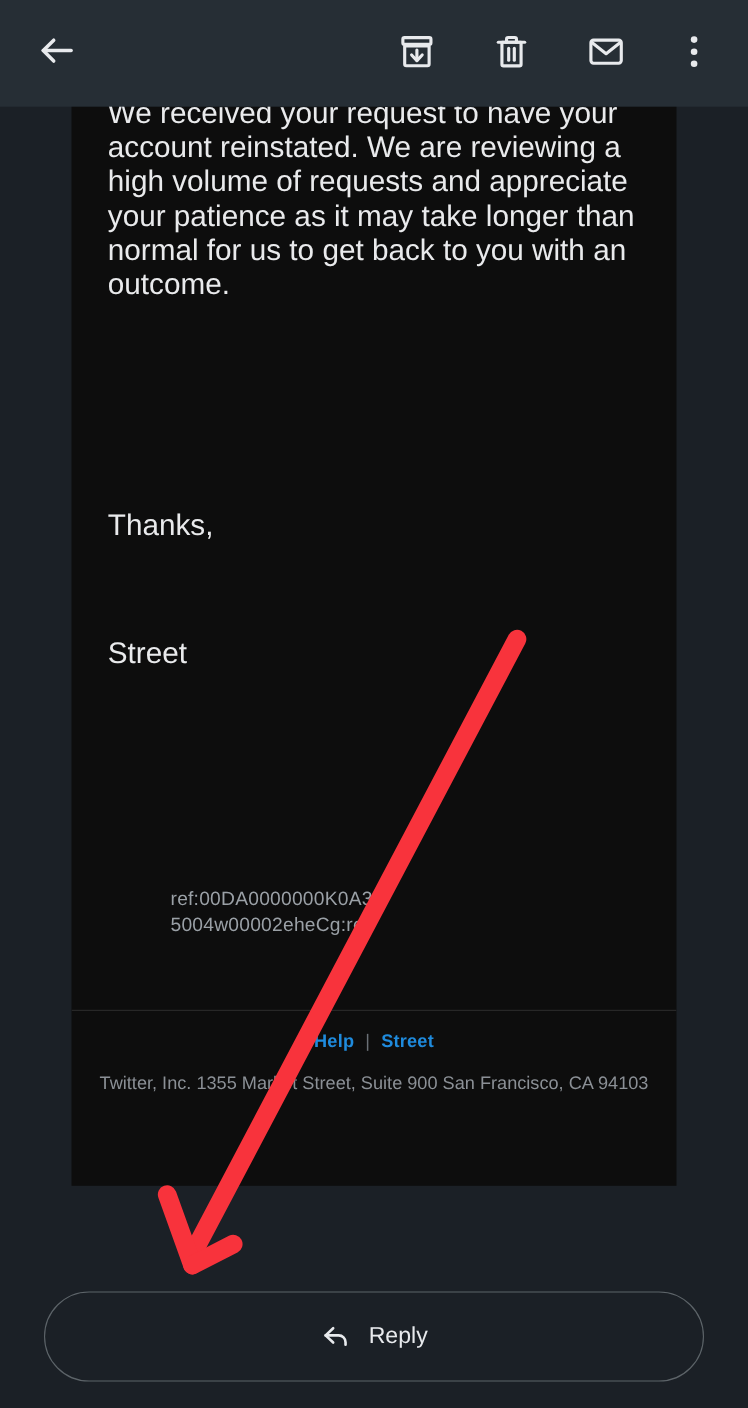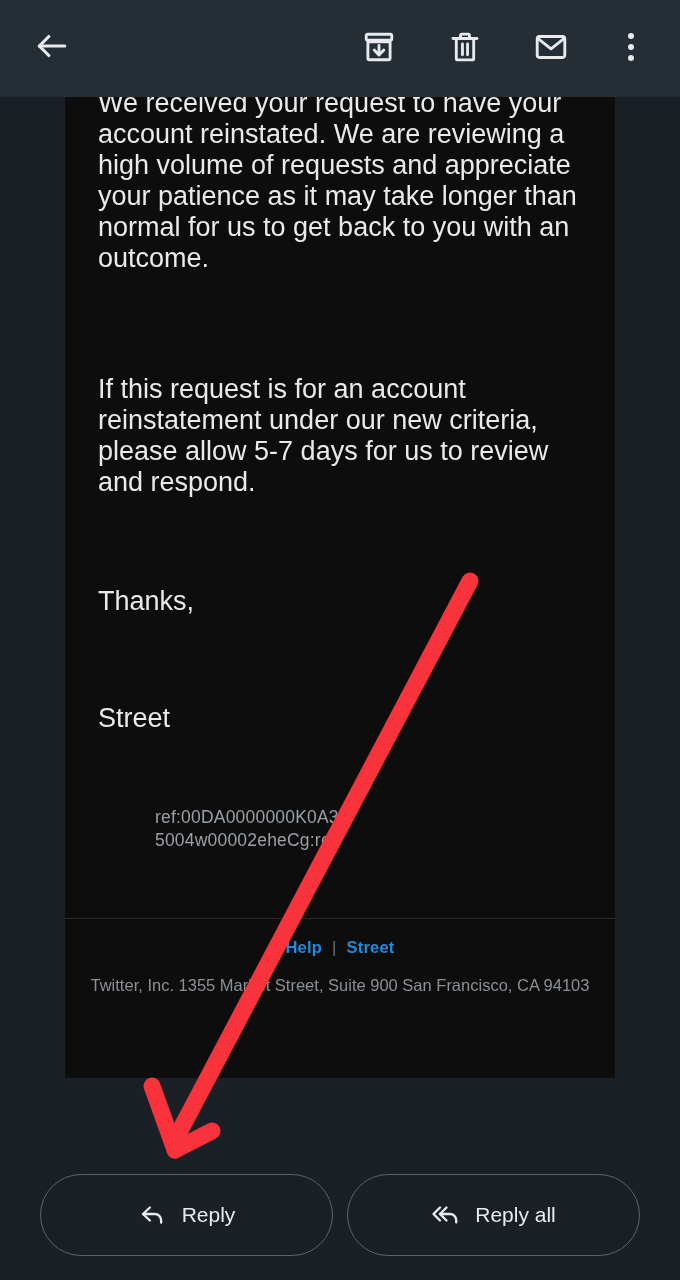--- a/index.html
+++ b/index.html
@@ -171,21 +171,20 @@
   }
 </style>
 </head>
 <body>
 
 <div class="card">
 
   <div class="body-text">
     <p>We received your request to have your account reinstated. We are reviewing a high volume of requests and appreciate your patience as it may take longer than normal for us to get back to you with an outcome.</p>
     <div class="gap-lg"></div>
-    <p>If this request is for an account reinstatement under our new criteria, please allow 5-7 days for us to review and respond.</p>
     <div class="gap-md"></div>
     <p>Thanks,</p>
     <div class="gap-sm"></div>
     <p>Street</p>
   </div>
 
   <div class="refblock">
     <div>ref:00DA0000000K0A3.</div>
     <div>5004w00002eheCg:ref</div>
   </div>
@@ -249,28 +248,20 @@
 <div class="actions">
 
   <div class="pill">
     <svg width="30" height="30" viewBox="0 0 24 24" fill="none" stroke="#e8eaed" stroke-width="1.9" stroke-linecap="round" stroke-linejoin="round">
       <polyline points="9.5,6 4,11.2 9.5,16.4"></polyline>
       <path d="M4 11.2 h9.5 a5 5 0 0 1 5 5 v1.8"></path>
     </svg>
     <span>Reply</span>
   </div>
 
-  <div class="pill">
-    <svg width="30" height="30" viewBox="0 0 24 24" fill="none" stroke="#e8eaed" stroke-width="1.9" stroke-linecap="round" stroke-linejoin="round">
-      <polyline points="7.2,6 2,11.2 7.2,16.4"></polyline>
-      <polyline points="12.4,6 7.2,11.2 12.4,16.4"></polyline>
-      <path d="M7.2 11.2 h8 a5 5 0 0 1 5 5 v1.6"></path>
-    </svg>
-    <span>Reply all</span>
-  </div>
 
 
 </div>
 
 <svg class="annot" viewBox="0 0 680 1280">
   <line x1="470" y1="581" x2="175" y2="1140" stroke="#f8333c" stroke-width="17" stroke-linecap="round"></line>
   <line x1="175" y1="1150" x2="152" y2="1086" stroke="#f8333c" stroke-width="17" stroke-linecap="round"></line>
   <line x1="175" y1="1150" x2="212" y2="1131" stroke="#f8333c" stroke-width="17" stroke-linecap="round"></line>
 </svg>
 

